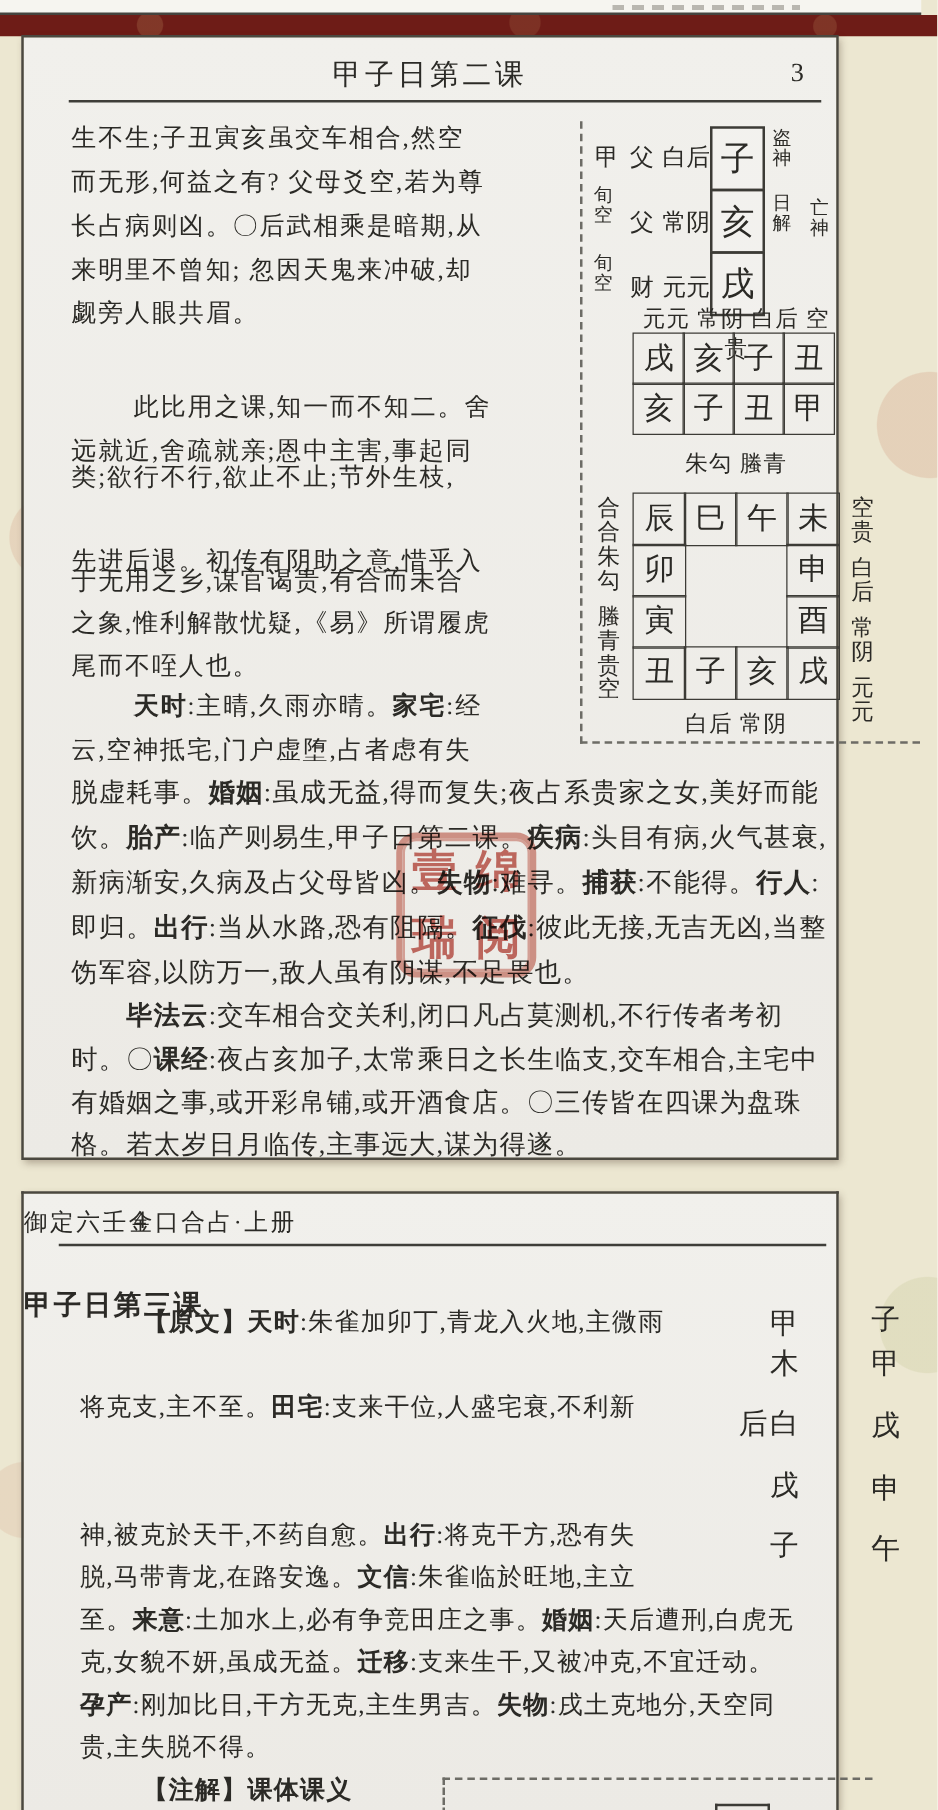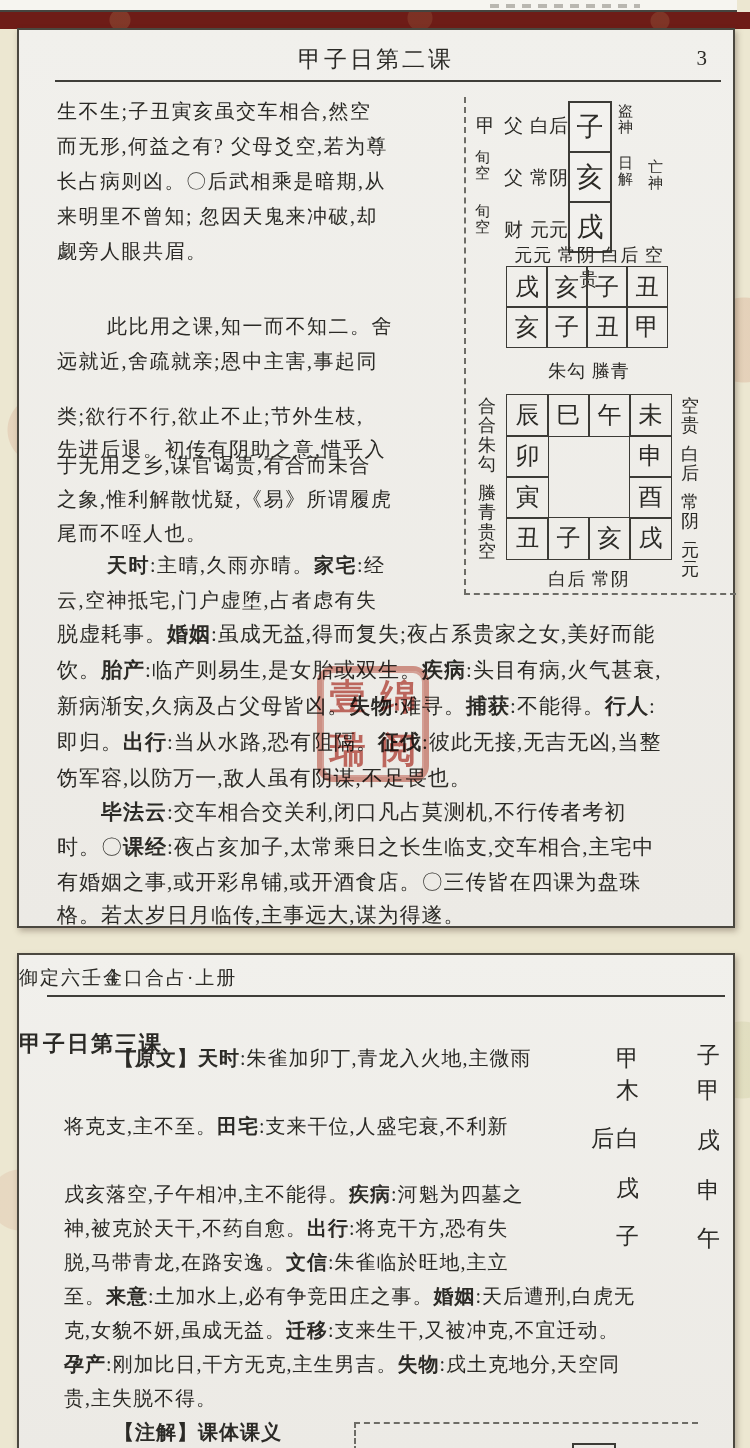--- a/index.html
+++ b/index.html
@@ -14,21 +14,21 @@
       radial-gradient(circle at 742px 1060px, rgba(150,160,80,.13) 0 38px, rgba(150,160,80,0) 39px),
       radial-gradient(circle at 20px 1200px, rgba(186,84,52,.10) 0 30px, rgba(186,84,52,0) 31px);
   }
   .prev-strip{position:absolute;left:0;top:0;width:737px;height:10px;background:#f6f5f0;border-bottom:2px solid #45443f;}
   .prev-marks{position:absolute;left:490px;top:4px;width:150px;height:4px;
     background:repeating-linear-gradient(90deg,#b9b7b0 0 9px,transparent 9px 16px);}
   .red-band{position:absolute;left:0;top:12px;width:750px;height:17px;background:#6e1c17;
     background-image:radial-gradient(circle at 120px 8px, rgba(230,200,130,.16) 0 10px, transparent 11px),
       radial-gradient(circle at 420px 6px, rgba(230,200,130,.12) 0 12px, transparent 13px),
       radial-gradient(circle at 660px 9px, rgba(230,200,130,.14) 0 9px, transparent 10px);}
-  .page{position:absolute;left:17px;width:718px;border:2px solid #4b4840;box-sizing:border-box;
+  .page{position:absolute;left:17px;width:654px;border:2px solid #4b4840;box-sizing:border-box;
     background:linear-gradient(180deg,#f1f0ec,#eceae5);box-shadow:2px 3px 6px rgba(70,50,35,.35);}
   .page1{top:28px;height:900px;}
   .page2{top:953px;height:497px;border-bottom:none;}
   .abs{position:absolute;}
   .ln{position:absolute;white-space:nowrap;line-height:1.15;}
   .l24{font-size:20px;letter-spacing:1.5px;left:38px;}
   .l21{font-size:21px;letter-spacing:1px;left:38px;}
   .p2l{font-size:20px;letter-spacing:1px;left:45px;}
   .ind{padding-left:50px;}
   .ind2{padding-left:44px;}
@@ -88,31 +88,31 @@
 
     <div class="ln l24" style="top:70px"><span>生不生;子丑寅亥虽交车相合,然空</span></div>
     <div class="ln l24" style="top:105px"><span>而无形,何益之有? 父母爻空,若为尊</span></div>
     <div class="ln l24" style="top:140px"><span>长占病则凶。〇后武相乘是暗期,从</span></div>
     <div class="ln l24" style="top:175px"><span>来明里不曾知; 忽因天鬼来冲破,却</span></div>
     <div class="ln l24" style="top:210px"><span>觑旁人眼共眉。</span></div>
 
 
     <div class="ln l24 ind" style="top:285px"><span>此比用之课,知一而不知二。舍</span></div>
     <div class="ln l24" style="top:320px"><span>远就近,舍疏就亲;恩中主害,事起同</span></div>
-    <div class="ln l24" style="top:375px"><span>类;欲行不行,欲止不止;节外生枝,</span></div>
+    <div class="ln l24" style="top:341px"><span>类;欲行不行,欲止不止;节外生枝,</span></div>
     <div class="ln l24" style="top:408px"><span>先进后退。初传有阴助之意,惜乎入</span></div>
     <div class="ln l24" style="top:424px"><span>于无用之乡,谋官谒贵,有合而未合</span></div>
     <div class="ln l24" style="top:458px"><span>之象,惟利解散忧疑,《易》所谓履虎</span></div>
     <div class="ln l24" style="top:492px"><span>尾而不咥人也。</span></div>
 
     <div class="ln l24 ind" style="top:524px"><span class="bb">天时</span><span>:主晴,久雨亦晴。</span><span class="bb">家宅</span><span>:经</span></div>
     <div class="ln l24" style="top:559px"><span>云,空神抵宅,门户虚堕,占者虑有失</span></div>
 
     <div class="ln l21" style="top:592px"><span>脱虚耗事。</span><span class="bb">婚姻</span><span>:虽成无益,得而复失;夜占系贵家之女,美好而能</span></div>
-    <div class="ln l21" style="top:628px"><span>饮。</span><span class="bb">胎产</span><span>:临产则易生,是女胎或双生。</span><span class="bb">疾病</span><span>:头目有病,火气甚衰,</span></div>
+    <div class="ln l21" style="top:628px"><span>饮。</span><span class="bb">胎产</span><span>:临产则易生,甲子日第二课。</span><span class="bb">疾病</span><span>:头目有病,火气甚衰,</span></div>
     <div class="ln l21" style="top:664px"><span>新病渐安,久病及占父母皆凶。</span><span class="bb">失物</span><span>:难寻。</span><span class="bb">捕获</span><span>:不能得。</span><span class="bb">行人</span><span>:</span></div>
     <div class="ln l21" style="top:700px"><span>即归。</span><span class="bb">出行</span><span>:当从水路,恐有阻隔。</span><span class="bb">征伐</span><span>:彼此无接,无吉无凶,当整</span></div>
     <div class="ln l21" style="top:736px"><span>饬军容,以防万一,敌人虽有阴谋,不足畏也。</span></div>
     <div class="ln l21 ind2" style="top:770px"><span class="bb">毕法云</span><span>:交车相合交关利,闭口凡占莫测机,不行传者考初</span></div>
     <div class="ln l21" style="top:805px"><span>时。〇</span><span class="bb">课经</span><span>:夜占亥加子,太常乘日之长生临支,交车相合,主宅中</span></div>
     <div class="ln l21" style="top:840px"><span>有婚姻之事,或开彩帛铺,或开酒食店。〇三传皆在四课为盘珠</span></div>
     <div class="ln l21" style="top:873px"><span>格。若太岁日月临传,主事远大,谋为得遂。</span></div>
 
     <div class="rcol">
 
@@ -217,21 +217,20 @@
   </div>
 
   <div class="page page2">
     <div class="pnum2">4</div>
     <div class="rhead">御定六壬金口合占·上册</div>
     <div class="rule2"></div>
     <div class="sect">甲子日第三课</div>
 
     <div class="ln p2l ind" style="top:92px"><span class="bb">【原文】天时</span><span>:朱雀加卯丁,青龙入火地,主微雨</span></div>
     <div class="ln p2l" style="top:160px"><span>将克支,主不至。</span><span class="bb">田宅</span><span>:支来干位,人盛宅衰,不利新</span></div>
-    <div class="ln p2l" style="top:228px"><span>戌亥落空,子午相冲,主不能得。</span><span class="bb">疾病</span><span>:河魁为四墓之</span></div>
     <div class="ln p2l" style="top:262px"><span>神,被克於天干,不药自愈。</span><span class="bb">出行</span><span>:将克干方,恐有失</span></div>
     <div class="ln p2l" style="top:296px"><span>脱,马带青龙,在路安逸。</span><span class="bb">文信</span><span>:朱雀临於旺地,主立</span></div>
     <div class="ln p2l" style="top:330px"><span>至。</span><span class="bb">来意</span><span>:土加水上,必有争竞田庄之事。</span><span class="bb">婚姻</span><span>:天后遭刑,白虎无</span></div>
     <div class="ln p2l" style="top:364px"><span>克,女貌不妍,虽成无益。</span><span class="bb">迁移</span><span>:支来生干,又被冲克,不宜迁动。</span></div>
     <div class="ln p2l" style="top:398px"><span class="bb">孕产</span><span>:刚加比日,干方无克,主生男吉。</span><span class="bb">失物</span><span>:戌土克地分,天空同</span></div>
     <div class="ln p2l" style="top:432px"><span>贵,主失脱不得。</span></div>
     <div class="ln p2l ind" style="top:466px"><span class="bb">【注解】课体课义</span></div>
 
     <div class="sc-l" style="top:88px">甲</div>
     <div class="sc-r" style="top:85px">子</div>

